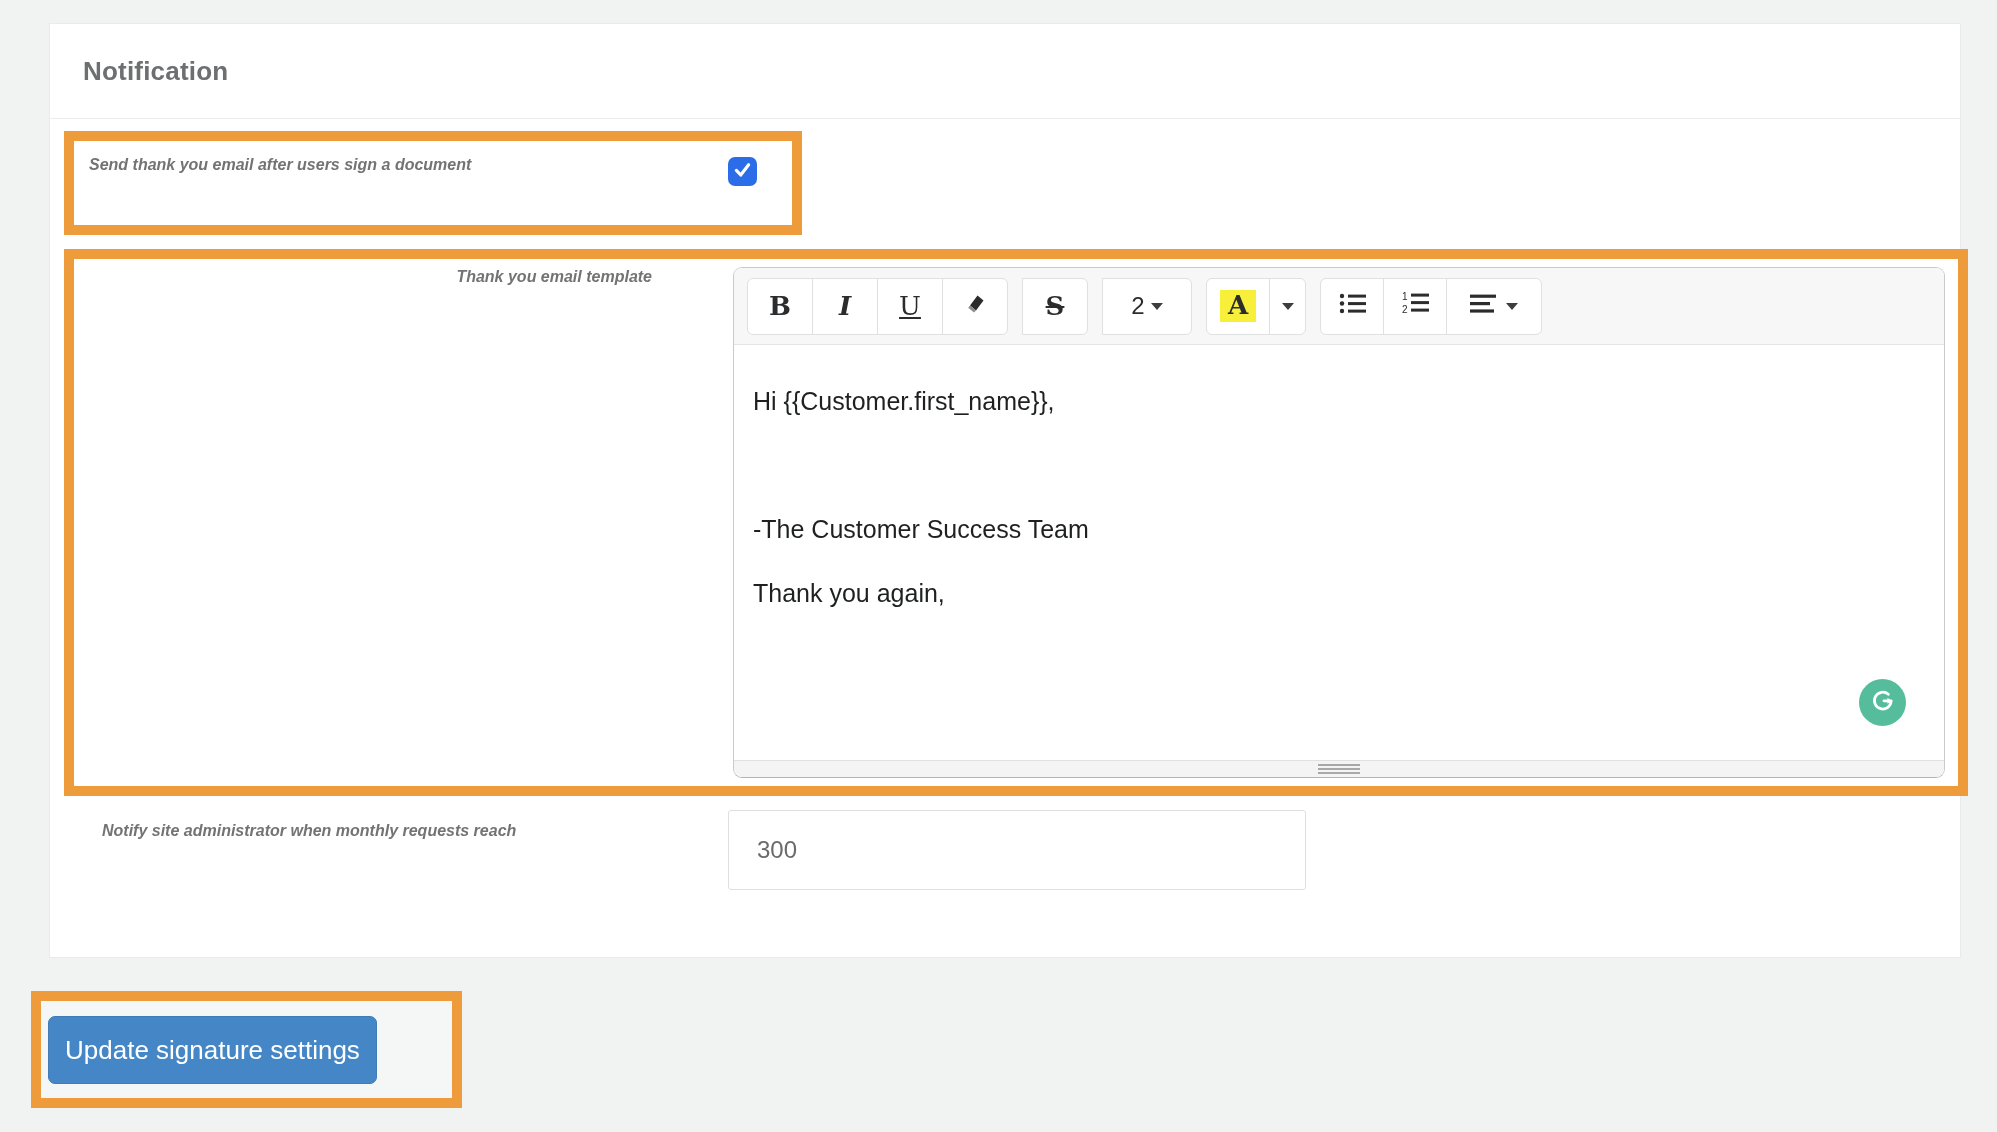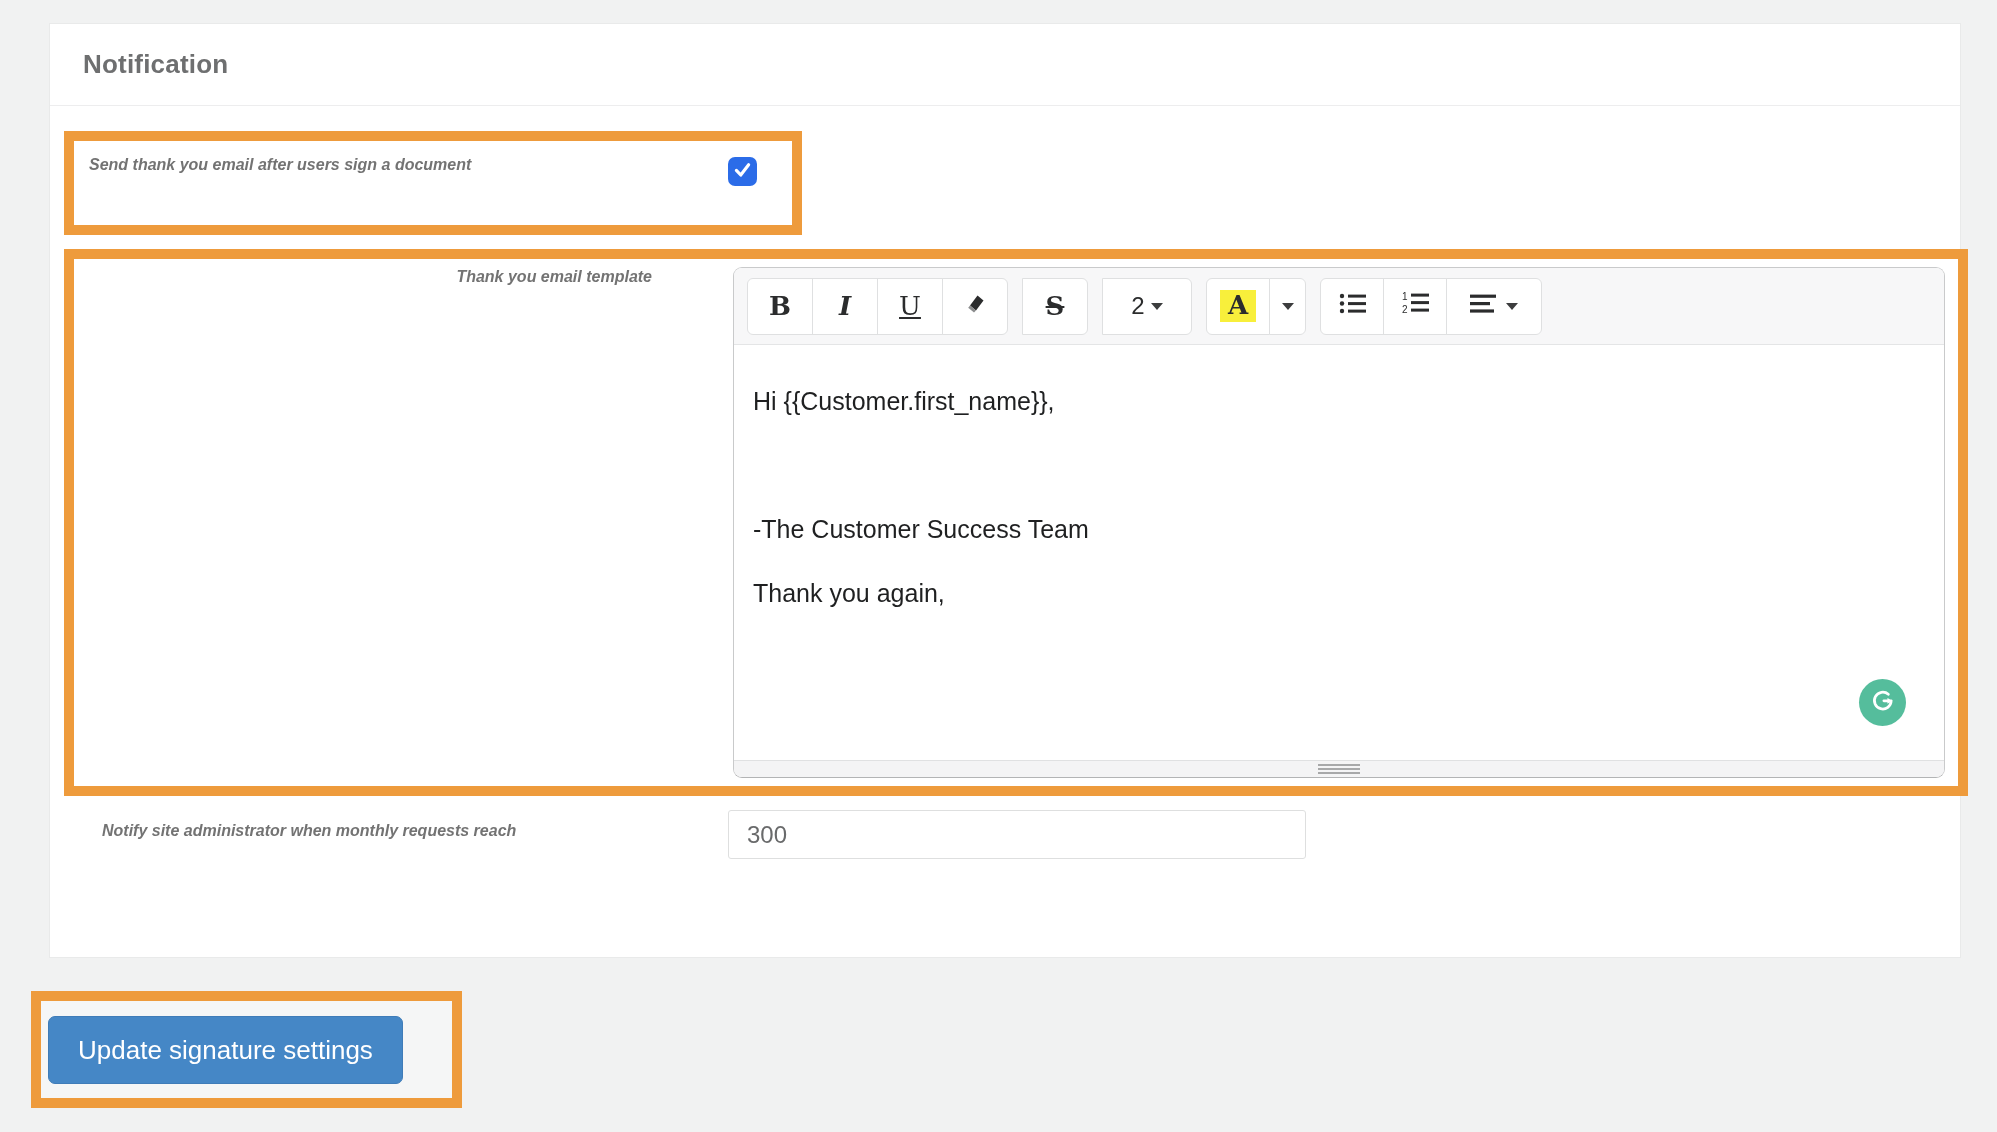--- a/index.html
+++ b/index.html
@@ -3,21 +3,21 @@
 <meta charset="utf-8">
 <style>
   * { box-sizing: border-box; margin: 0; padding: 0; }
   html,body { width:1997px; height:1132px; }
   body { background:#f1f2f2; font-family:"Liberation Sans", sans-serif; }
   .screen { position:relative; width:1997px; height:1132px; overflow:hidden; }
 
   
   .card { position:absolute; left:49px; top:23px; width:1912px; height:935px;
           background:#ffffff; border:1px solid #e9eaea; }
-  .card-header { height:82px; border-bottom:1px solid #ededee; display:flex; align-items:center; padding-left:33px; }
+  .card-header { height:95px; border-bottom:1px solid #ededee; display:flex; align-items:center; padding-left:33px; }
   .card-title { font-size:26px; font-weight:700; color:#6e6f70; letter-spacing:.2px; }
 
   
   .annot { position:absolute; border:10px solid #ee9b3c; pointer-events:none; z-index:6; }
   .annot-checkbox { left:64px; top:131px; width:738px; height:104px; }
   .annot-template { left:64px; top:249px; width:1904px; height:547px; }
   .annot-button   { left:31px; top:991px; width:431px; height:117px; background:#f5f6f6; z-index:4; }
 
   .field-label { position:absolute; z-index:8; font-size:16px; font-weight:700; color:#737373; line-height:37px;font-style:italic; }
   .label-send { left:89px; top:146px; width:540px; }
@@ -61,26 +61,26 @@
   .grammarly { position:absolute; right:38px; bottom:36px; width:47px; height:47px; border-radius:50%;
                background:#55bd9c; display:flex; align-items:center; justify-content:center; cursor:pointer; }
   .grammarly svg { width:33px; height:33px; }
 
   .statusbar { position:absolute; left:0; right:0; bottom:0; height:17px; background:#f4f4f5;
                border-top:1px solid #e0e1e2; display:flex; align-items:center; justify-content:center; }
   .grip { width:42px; height:10px; cursor:row-resize;
           background:linear-gradient(to bottom,#a7a8a9 0 2px,transparent 2px 4px,#a7a8a9 4px 6px,transparent 6px 8px,#a7a8a9 8px 10px); }
 
   
-  .num-input { position:absolute; left:728px; top:810px; width:578px; height:49px; z-index:8;
-               border:1px solid #dedfdf; border-radius:3px; background:#fff; padding:0 18px;
+  .num-input { position:absolute; left:728px; top:810px; width:578px; height:80px; z-index:8;
+               border:1px solid #dedfdf; border-radius:3px; background:#fff; padding:0 28px;
                font-family:"Liberation Sans", sans-serif; font-size:24px; color:#696a6b; }
 
   
-  .update-btn { position:absolute; left:48px; top:1016px; z-index:8; height:68px; padding:0 29px;
+  .update-btn { position:absolute; left:48px; top:1016px; z-index:8; height:68px; padding:0 16px;
                 background:#4587c6; border:1px solid #3f7cb8; border-radius:7px; cursor:pointer;
                 font-family:"Liberation Sans", sans-serif; font-size:26px; color:#ffffff; }
 
   
   .ic-line { fill:#2b2c2d; }
 </style>
 </head>
 <body>
 
 <div class="screen">

